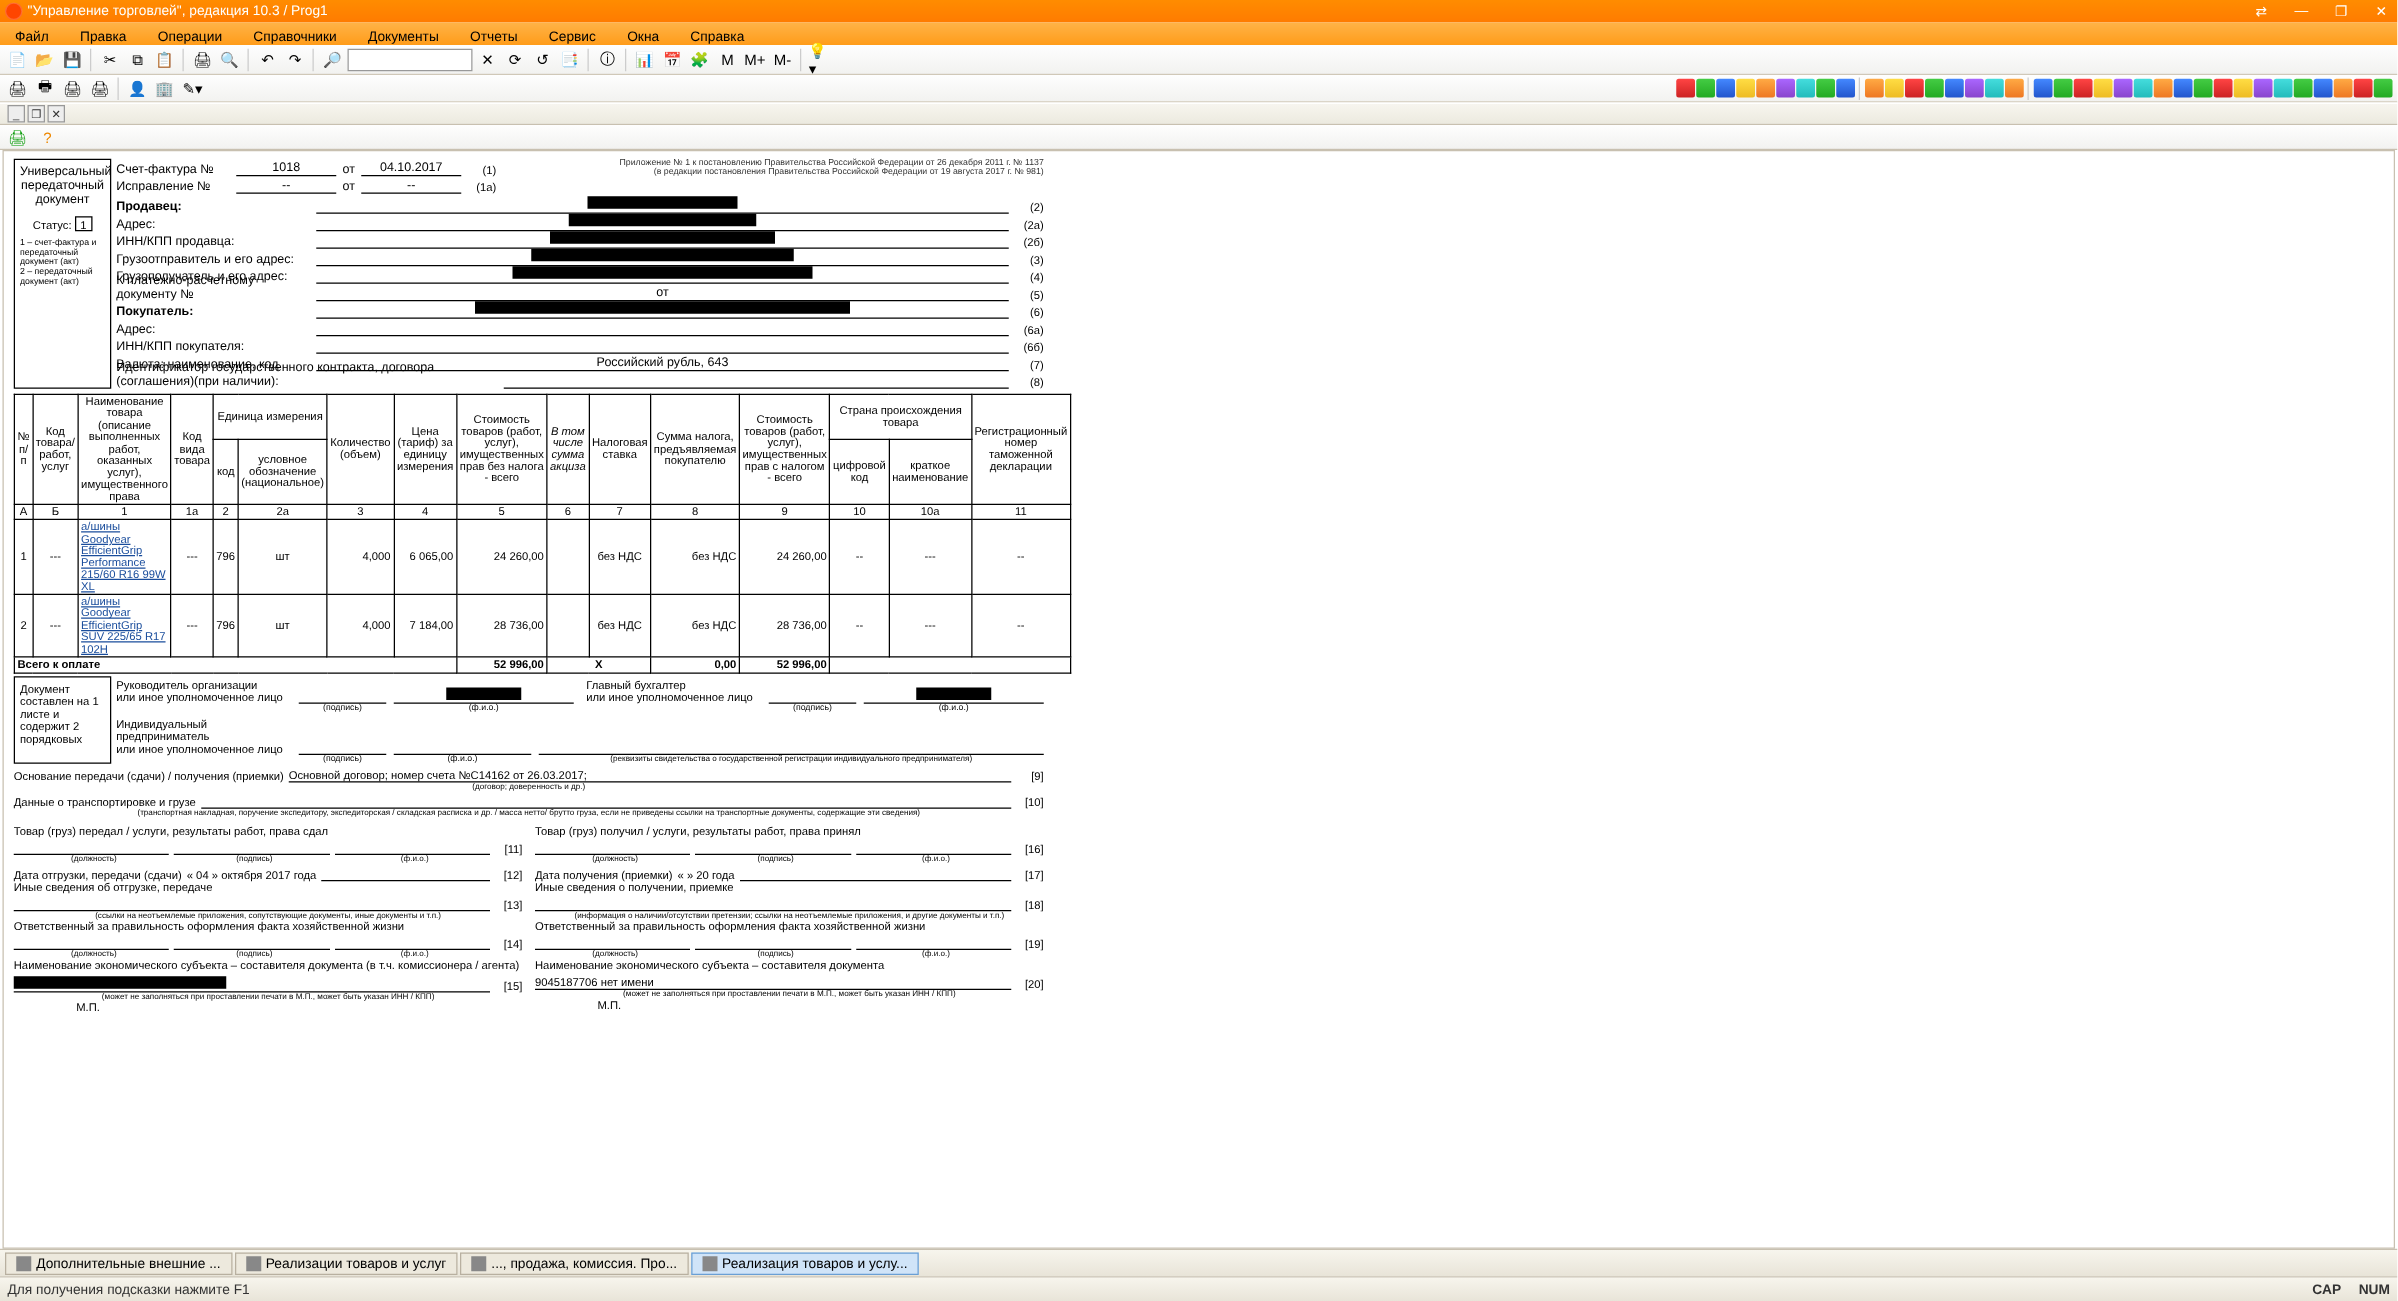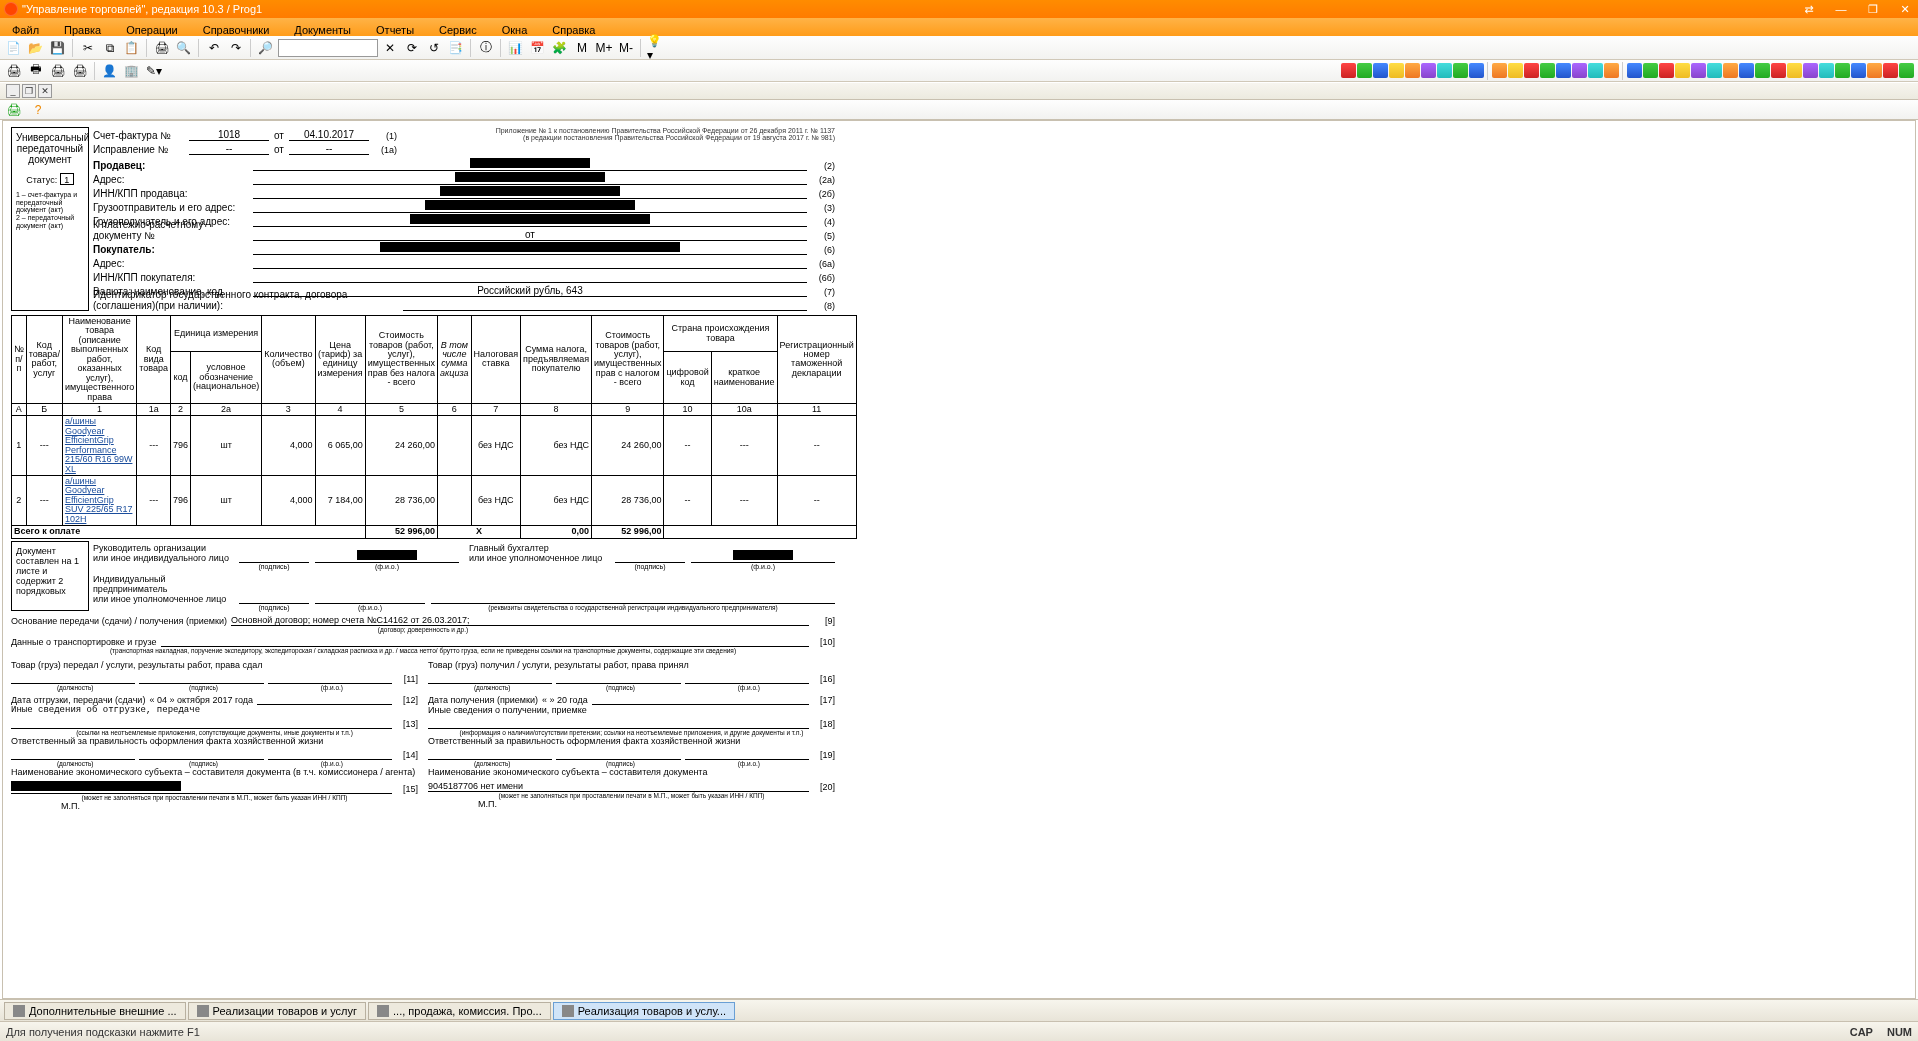--- a/index.html
+++ b/index.html
@@ -391,21 +391,21 @@
     </tfoot>
   </table>
 
   <div class="upd-grid" style="margin-top:2px;">
     <div class="leftcol" style="border:1px solid #000; font-size:9px; text-align:left; padding:4px;">Документ составлен на 1 листе и содержит 2 порядковых</div>
     <div class="rightblk sign-area">
       <div style="display:flex; gap:10px;">
         <div style="flex:1;">
           <div class="sign-row">
             <div style="width:140px; font-size:9px; white-space:pre-line;">Руководитель организации
-или иное индивидуального лицо</div>
+или иное уполномоченное лицо</div>
             <div class="sign-cell" style="flex:0 0 70px;"></div>
             <div class="sign-cell"><span class="redacted" style="width:60px;"></span></div>
           </div>
           <div class="sign-row">
             <div style="width:140px;"></div>
             <div class="sign-sub" style="flex:0 0 70px;">(подпись)</div>
             <div class="sign-sub" style="flex:1;">(ф.и.о.)</div>
           </div>
         </div>
         <div style="flex:1;">
@@ -465,21 +465,21 @@
             <div class="tiny-note" style="flex:1">(подпись)</div>
             <div class="tiny-note" style="flex:1">(ф.и.о.)</div>
             <div style="width:22px"></div>
           </div>
       <div class="section-row">
             <span class="lbl">Дата отгрузки, передачи (сдачи)</span>
             <span style="font-size:9px;">« 04 »    октября   2017  года</span>
             <span class="line"></span>
             <span class="code">[12]</span>
           </div>
-      <div style="font-size:9px;font-family:Liberation Mono, monospace;">Иные сведения об отгрузке, передаче</div>
+      <div style="font-size:9px;">Иные сведения об отгрузке, передаче</div>
       <div class="section-row">
             <span class="line"></span>
             <span class="code">[13]</span>
           </div>
       <div class="tiny-note">(ссылки на неотъемлемые приложения, сопутствующие документы, иные документы и т.п.)</div>
       <div style="font-size:9px;">Ответственный за правильность оформления факта хозяйственной жизни</div>
       <div class="section-row">
             <span class="line"></span>
             <span class="line"></span>
             <span class="line"></span>

